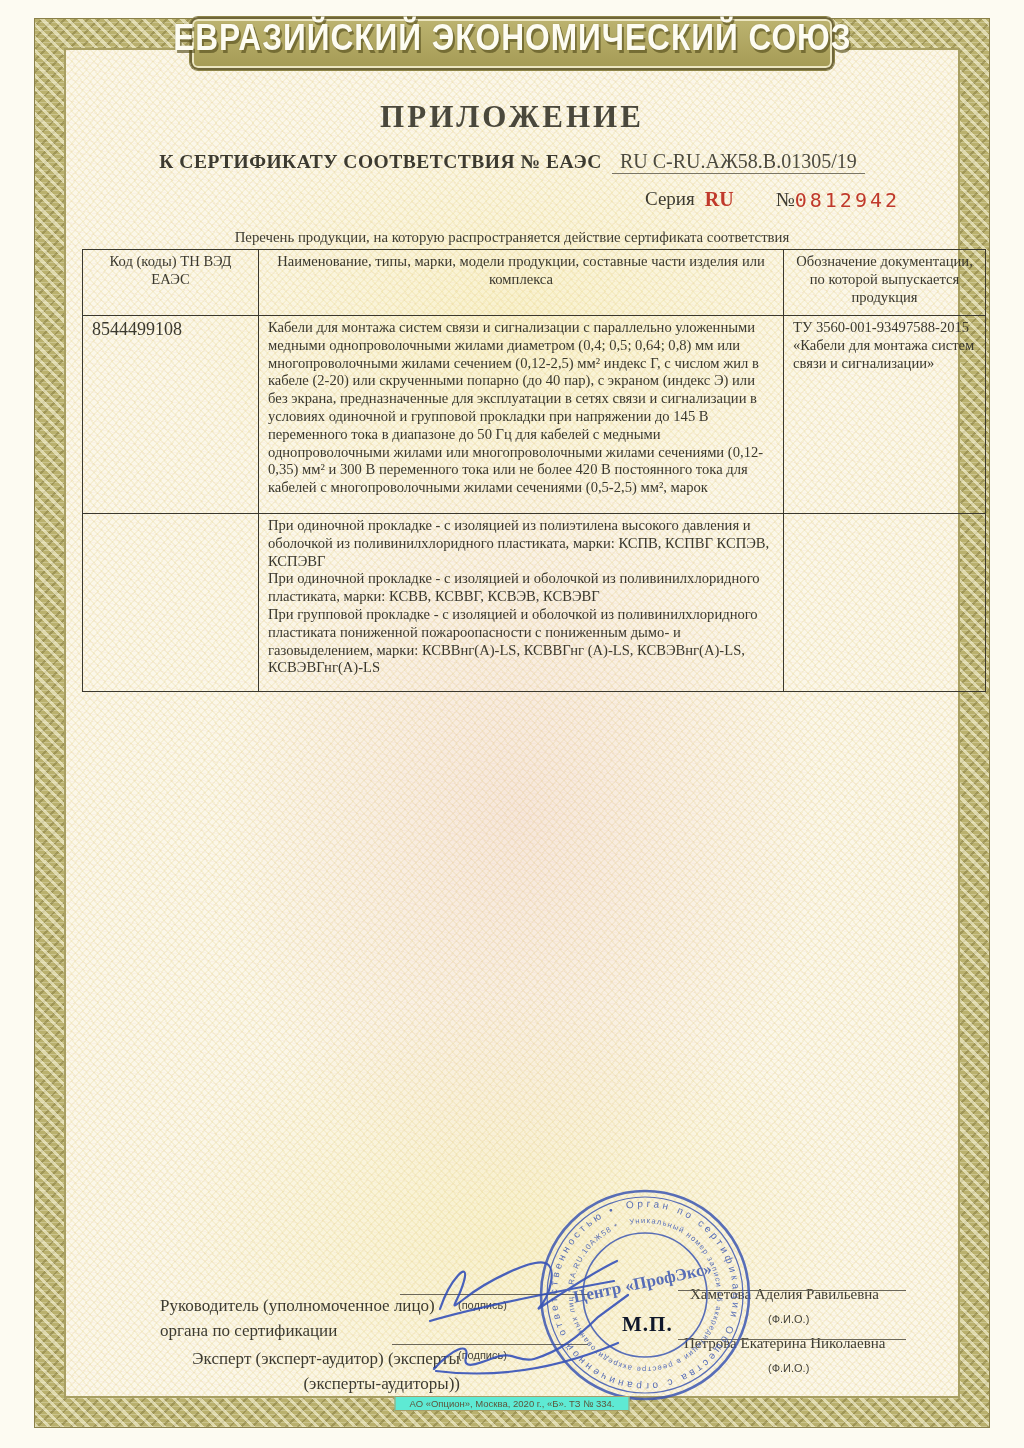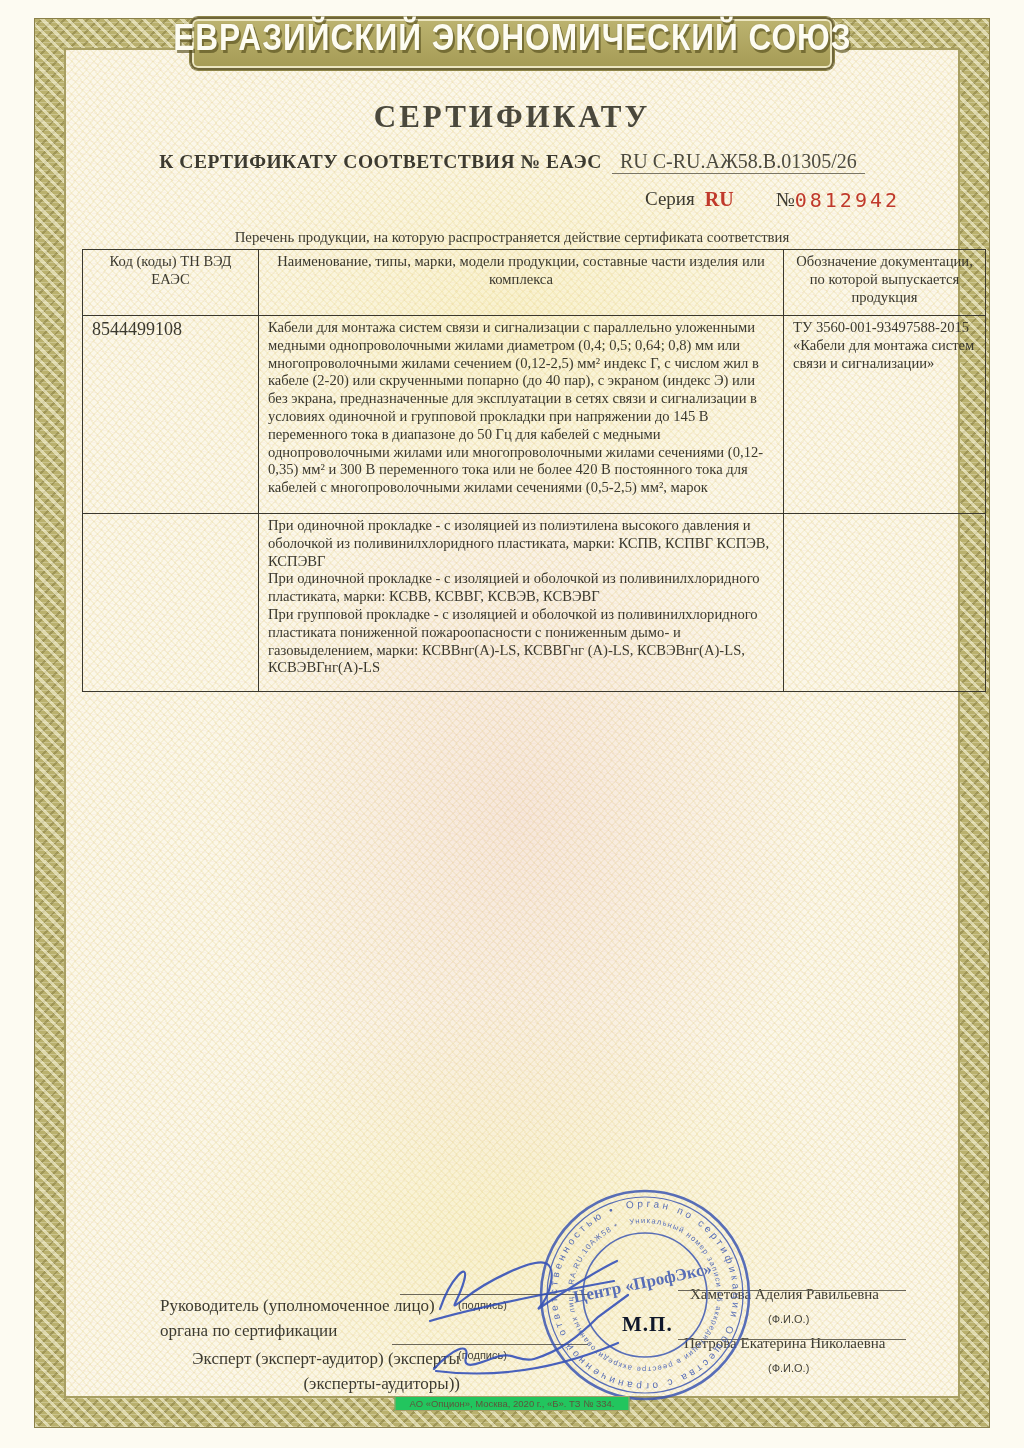--- a/index.html
+++ b/index.html
@@ -87,40 +87,40 @@
   .lbl-head{left:160px;top:1294px;width:275px;}
   .lbl-expert{left:160px;top:1347px;width:300px;text-align:right;}
   .sig-line{position:absolute;border-bottom:1px solid #6b675a;z-index:2;}
   .sig-caption{position:absolute;font-family:"Liberation Sans", sans-serif;font-size:11px;color:#45433a;z-index:2;}
   .fio-name{position:absolute;font-size:15px;color:#3e3c32;white-space:nowrap;z-index:2;}
   .mp-print{position:absolute;left:622px;top:1312px;font-size:21px;font-weight:700;letter-spacing:1px;color:#0f172a;z-index:2;}
   .stamp-svg{position:absolute;left:534px;top:1184px;z-index:4;opacity:0.84;}
   .sig-ink{position:absolute;left:418px;top:1243px;z-index:3;}
   .footer-imprint{
     position:absolute;top:1396px;left:50%;transform:translateX(-50%);z-index:6;
-    background:#22c55e;border:1px solid #a79e6b;padding:1px 14px;
+    background:#5eead4;border:1px solid #a79e6b;padding:1px 14px;
     font-family:"Liberation Sans", sans-serif;font-size:9.5px;color:#5c563c;white-space:nowrap;
   }
 </style>
 </head>
 <body>
 
 <div class="page">
 
   <div class="frame"></div>
   <div class="interior"></div>
 
   <div class="banner">
     <span class="banner-text">ЕВРАЗИЙСКИЙ ЭКОНОМИЧЕСКИЙ СОЮЗ</span>
   </div>
 
-  <div class="doc-title">СЕРТИФИКАТУ</div>
+  <div class="doc-title">ПРИЛОЖЕНИЕ</div>
 
   <div class="cert-line">
-    <span class="cert-label">К СЕРТИФИКАТУ СООТВЕТСТВИЯ № ЕАЭС</span><span class="cert-number">RU C-RU.АЖ58.В.01305/26</span>
+    <span class="cert-label">К СЕРТИФИКАТУ СООТВЕТСТВИЯ № ЕАЭС</span><span class="cert-number">RU C-RU.АЖ58.В.01305/19</span>
   </div>
 
   <div class="series-line">
     <span class="series-label">Серия</span>
     <span class="series-value">RU</span>
     <span class="no-sign">№</span>
     <span class="blank-number">0812942</span>
   </div>
 
   <div class="intro-line">Перечень продукции, на которую распространяется действие сертификата соответствия</div>

